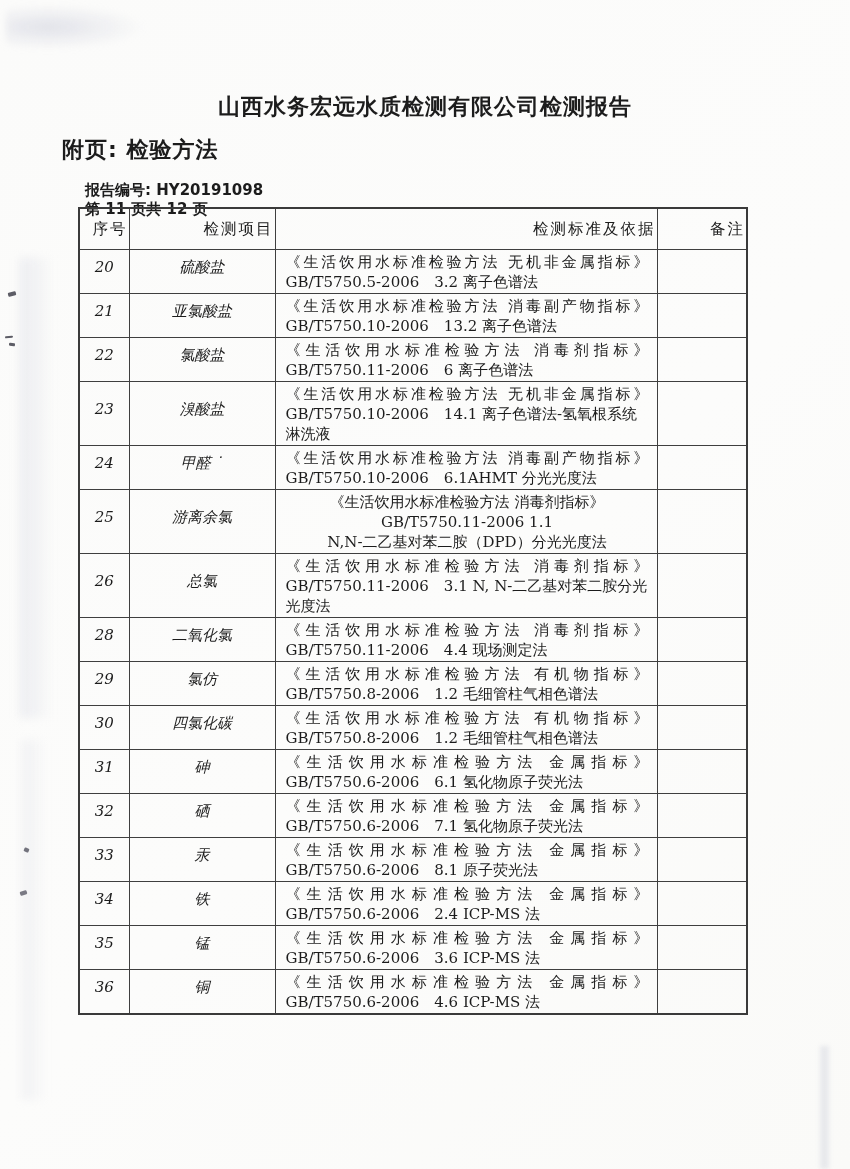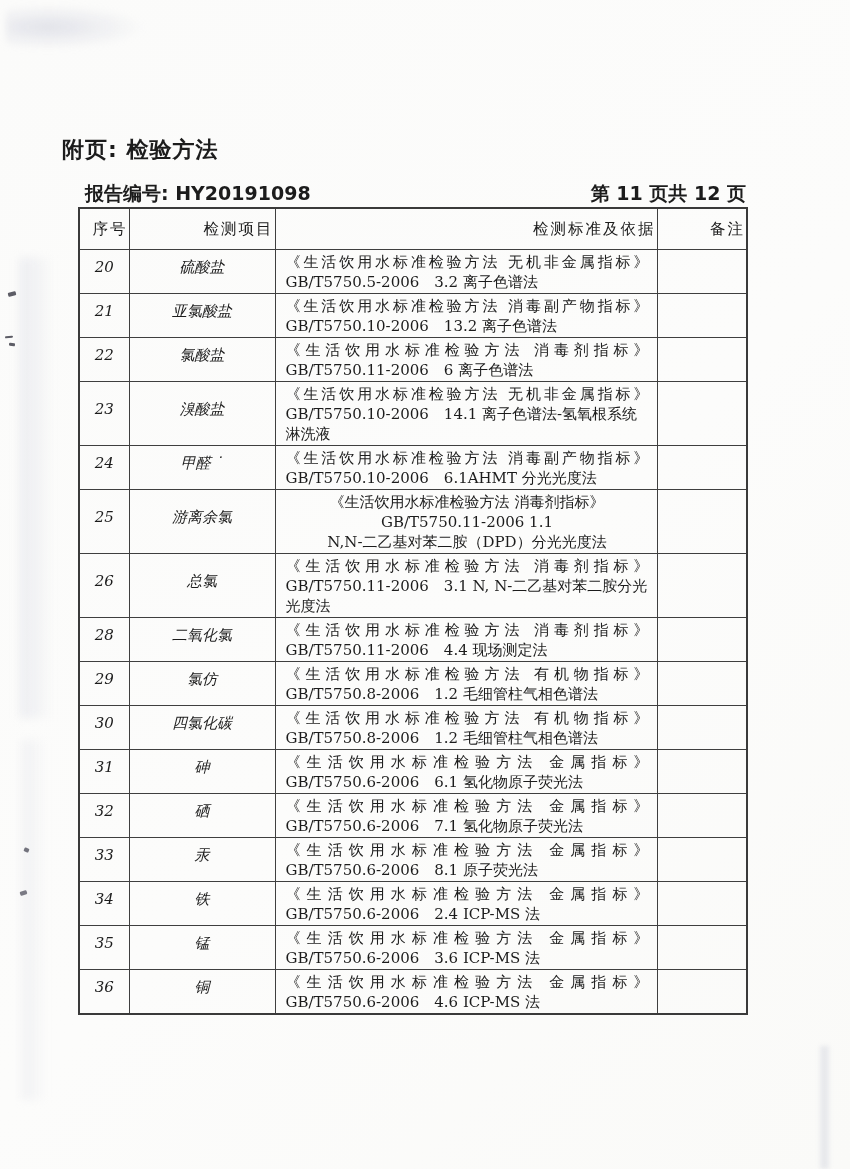--- a/index.html
+++ b/index.html
@@ -18,21 +18,21 @@
   }
   .subtitle{
     position:absolute;top:135px;left:62px;
     font-family:"DejaVu Sans","Liberation Sans",sans-serif;
     font-weight:bold;font-size:22px;letter-spacing:1px;
   }
   .meta{
     position:absolute;top:181px;left:85px;width:661px;
     display:flex;justify-content:space-between;align-items:baseline;
     font-family:"DejaVu Sans","Liberation Sans",sans-serif;
-    font-weight:bold;font-size:19px;
+    font-weight:bold;font-size:15px;flex-direction:column;
   }
   
   table.methods{
     position:absolute;top:207px;left:78px;width:668px;
     border-collapse:collapse;table-layout:fixed;
     font-size:15px;border:2px solid #3a3a3a;
   }
   table.methods th,table.methods td{
     border:1px solid #3f3f3f;overflow:hidden;
   }
@@ -77,20 +77,21 @@
   <div class="smudge sm-topleft"></div>
   <div class="smudge sm-leftband"></div>
   <div class="smudge sm-leftband2"></div>
   <div class="smudge sm-right"></div>
   <div class="speck sp1"></div>
   <div class="speck sp2"></div>
   <div class="speck sp3"></div>
   <div class="speck sp4"></div>
   <div class="speck sp5"></div>
 
+  <div class="title">山西水务宏远水质检测有限公司检测报告</div>
   <div class="subtitle">附页: 检验方法</div>
   <div class="meta">
     <span>报告编号: HY20191098</span>
     <span>第 11 页共 12 页</span>
   </div>
 
   <table class="methods">
     <colgroup>
       <col style="width:50px">
         <col style="width:146px">

